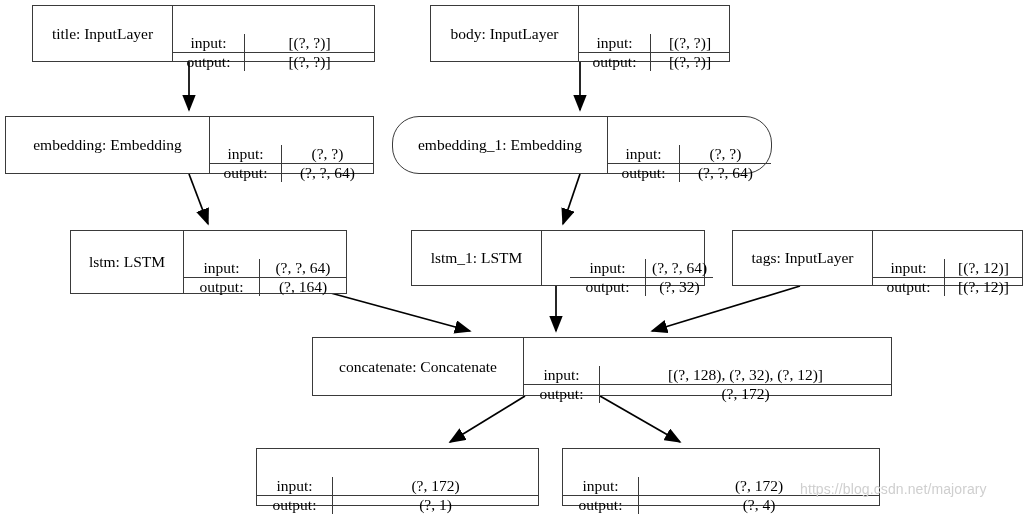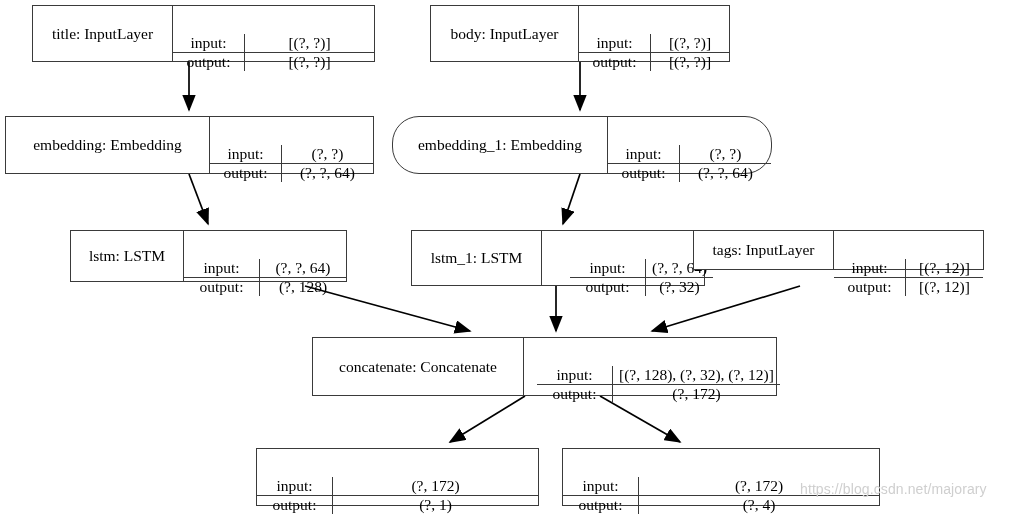--- a/index.html
+++ b/index.html
@@ -160,60 +160,60 @@
         <div class="io-row top" style="border-bottom-color: rgb(58, 58, 58);">
           <div class="io-label" style="width: 72px; flex: 0 0 72px; border-right-color: rgb(58, 58, 58);">input:</div>
           <div class="io-value">(?, ?)</div>
         </div>
         <div class="io-row bottom">
           <div class="io-label" style="width: 72px; flex: 0 0 72px; border-right-color: rgb(58, 58, 58);">output:</div>
           <div class="io-value">(?, ?, 64)</div>
         </div>
       </div>
     </div>
-    <div class="node-box" style="left: 70px; top: 230px; width: 277px; height: 52px; border-color: rgb(58, 58, 58); justify-content: flex-end;">
+    <div class="node-box" style="left: 70px; top: 230px; width: 277px; height: 64px; border-color: rgb(58, 58, 58); justify-content: flex-end;">
       <div class="node-name" style="width: 113px; flex: 0 0 113px; border-right-color: rgb(58, 58, 58);">lstm: LSTM</div>
       <div class="io-table">
         <div class="io-row top" style="border-bottom-color: rgb(58, 58, 58);">
           <div class="io-label" style="width: 76px; flex: 0 0 76px; border-right-color: rgb(58, 58, 58);">input:</div>
           <div class="io-value">(?, ?, 64)</div>
         </div>
         <div class="io-row bottom">
           <div class="io-label" style="width: 76px; flex: 0 0 76px; border-right-color: rgb(58, 58, 58);">output:</div>
-          <div class="io-value">(?, 128)</div>
+          <div class="io-value">(?, 164)</div>
         </div>
       </div>
     </div>
     <div class="node-box" style="left: 411px; top: 230px; width: 294px; height: 56px; border-color: rgb(58, 58, 58); gap: 28px;">
       <div class="node-name" style="width: 130px; flex: 0 0 130px; border-right-color: rgb(58, 58, 58);">lstm_1: LSTM</div>
       <div class="io-table">
         <div class="io-row top" style="border-bottom-color: rgb(58, 58, 58);">
           <div class="io-label" style="width: 76px; flex: 0 0 76px; border-right-color: rgb(58, 58, 58);">input:</div>
           <div class="io-value">(?, ?, 64)</div>
         </div>
         <div class="io-row bottom">
           <div class="io-label" style="width: 76px; flex: 0 0 76px; border-right-color: rgb(58, 58, 58);">output:</div>
           <div class="io-value">(?, 32)</div>
         </div>
       </div>
     </div>
-    <div class="node-box" style="left: 693px; top: 230px; width: 291px; height: 40px; border-color: rgb(58, 58, 58);">
+    <div class="node-box" style="left: 732px; top: 230px; width: 291px; height: 56px; border-color: rgb(58, 58, 58);">
       <div class="node-name" style="width: 140px; flex: 0 0 140px; border-right-color: rgb(58, 58, 58);">tags: InputLayer</div>
       <div class="io-table">
         <div class="io-row top" style="border-bottom-color: rgb(58, 58, 58);">
           <div class="io-label" style="width: 72px; flex: 0 0 72px; border-right-color: rgb(58, 58, 58);">input:</div>
           <div class="io-value">[(?, 12)]</div>
         </div>
         <div class="io-row bottom">
           <div class="io-label" style="width: 72px; flex: 0 0 72px; border-right-color: rgb(58, 58, 58);">output:</div>
           <div class="io-value">[(?, 12)]</div>
         </div>
       </div>
     </div>
-    <div class="node-box" style="left: 312px; top: 337px; width: 465px; height: 59px; border-color: rgb(58, 58, 58); gap: 13px;">
+    <div class="node-box" style="left: 312px; top: 337px; width: 580px; height: 59px; border-color: rgb(58, 58, 58);">
       <div class="node-name" style="width: 211px; flex: 0 0 211px; border-right-color: rgb(58, 58, 58);">concatenate: Concatenate</div>
       <div class="io-table">
         <div class="io-row top" style="border-bottom-color: rgb(58, 58, 58);">
           <div class="io-label" style="width: 76px; flex: 0 0 76px; border-right-color: rgb(58, 58, 58);">input:</div>
           <div class="io-value">[(?, 128), (?, 32), (?, 12)]</div>
         </div>
         <div class="io-row bottom">
           <div class="io-label" style="width: 76px; flex: 0 0 76px; border-right-color: rgb(58, 58, 58);">output:</div>
           <div class="io-value">(?, 172)</div>
         </div>

